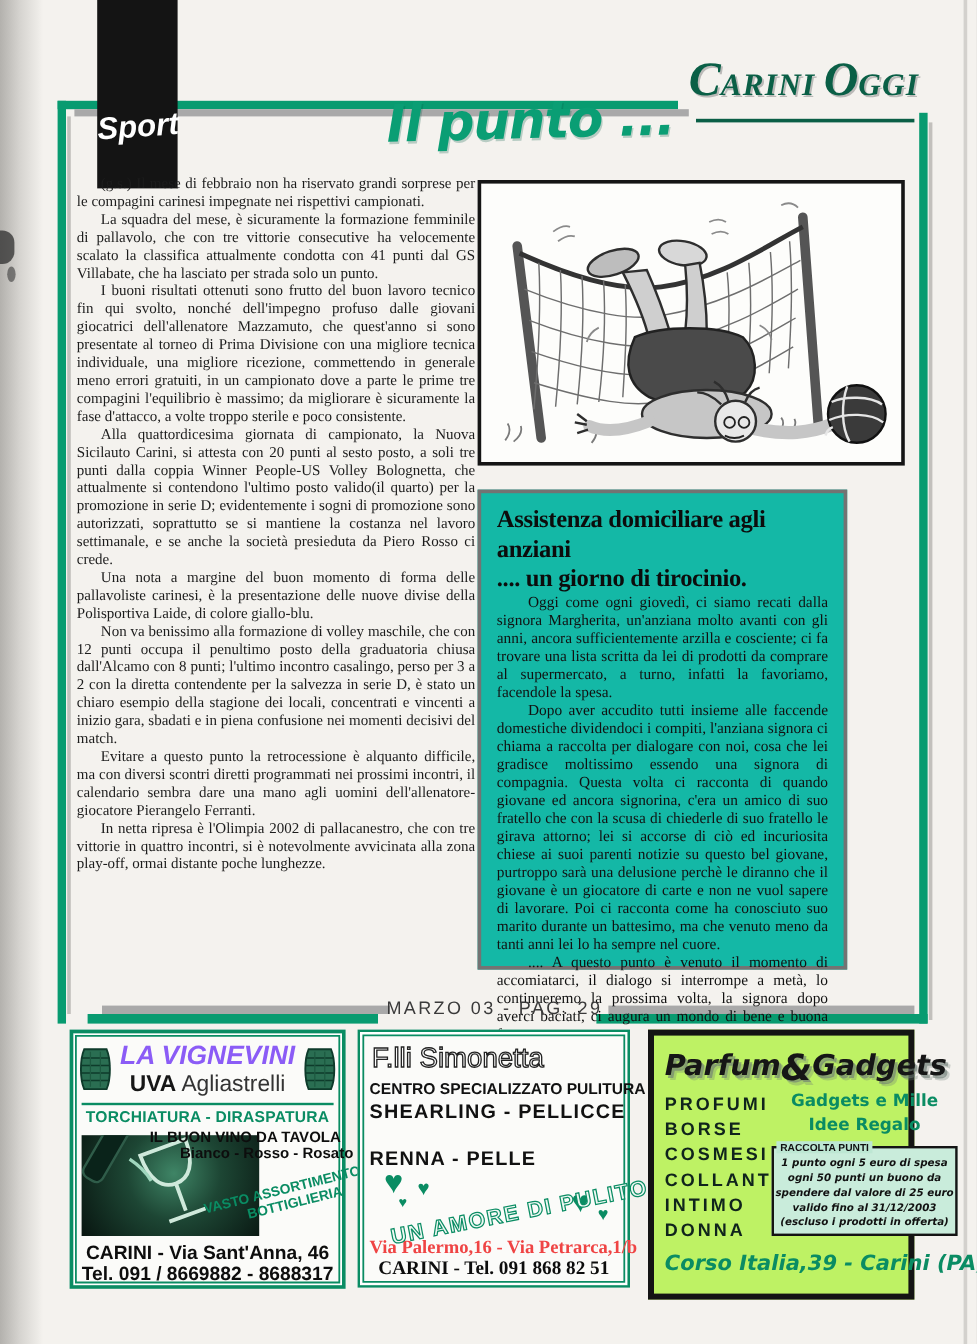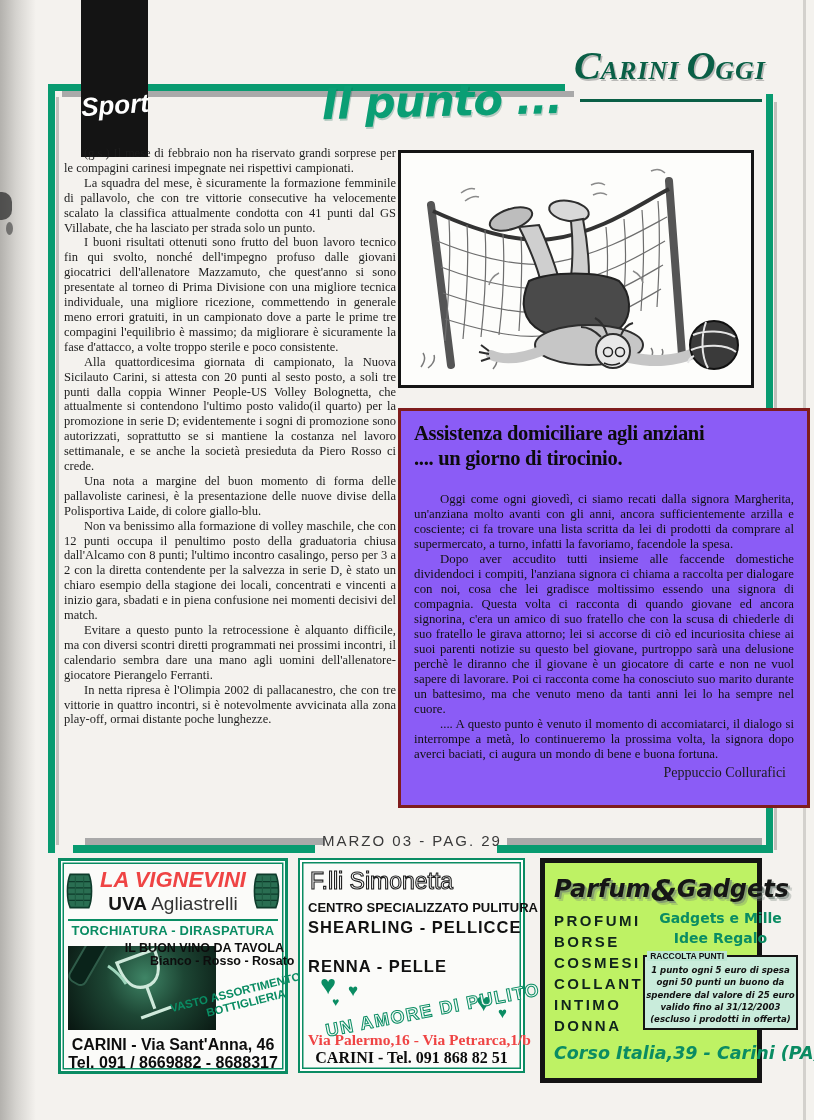--- a/index.html
+++ b/index.html
@@ -41,40 +41,40 @@
 
   
   .article { position:absolute; left:64px; top:146px; width:332px; }
   .article p { margin:0; text-indent:20px; font-size:12.5px; line-height:14.9px; text-align:justify; }
 
   
   .cartoon-box { position:absolute; left:398px; top:150px; width:356px; height:238px;
     border:3px solid #151515; background:#fdfdfb; }
 
   
-  .green-box { position:absolute; left:398px; top:408px; width:412px; height:400px;
-    border:3px solid #7f1d1d; background:#8b5cf6; padding:10px 13px 6px; }
+  .green-box { position:absolute; left:398px; top:408px; width:308px; height:400px;
+    border:3px solid #737373; background:#14b8a6; padding:10px 13px 6px; }
   .gb-title { font-weight:bold; font-size:20.5px; line-height:24.5px; letter-spacing:-0.3px; color:#0c0c0c; }
-  .gb-body { margin-top:22px; }
+  .gb-body { margin-top:0; }
   .gb-body p { margin:0; text-indent:26px; font-size:12.8px; line-height:15px; text-align:justify; color:#111; }
   .gb-sign { text-align:right; font-size:14px; padding-right:8px; margin-top:3px; }
 
   
   .footer-text { position:absolute; left:322px; top:832px; width:176px; text-align:center;
     font:400 15px "Liberation Sans", sans-serif; letter-spacing:2px; color:#3a3a3a; white-space:nowrap; }
 
   
   .ad { position:absolute; background:#fbfbf9; }
 
   
   .ad1 { left:58px; top:858px; width:230px; height:216px; border:3px solid #0A8C63;
     box-shadow: inset 0 0 0 1.5px #fff, inset 0 0 0 3px #0A8C63; padding:6px 5px 0; }
   .vig-toprow { display:flex; align-items:center; justify-content:space-between; }
   .vig-titles { flex:1; text-align:center; }
-  .vig-title { font:italic 800 22px "Liberation Sans", sans-serif; color:#ef4444; letter-spacing:0; white-space:nowrap; }
+  .vig-title { font:italic 800 22px "Liberation Sans", sans-serif; color:#8b5cf6; letter-spacing:0; white-space:nowrap; }
   .vig-sub { margin-top:0; white-space:nowrap; }
   .vig-sub .b { font:800 19px "Liberation Sans", sans-serif; color:#161616; }
   .vig-sub .r { font:400 19px "Liberation Sans", sans-serif; color:#333; }
   .vig-rule { height:2px; background:#0A8C63; margin:4px 2px 2px; }
   .vig-line1 { text-align:center; font:800 13px "Liberation Sans", sans-serif; color:#0A8C63; letter-spacing:0.2px; white-space:nowrap; }
   .vig-mid { position:relative; height:97px; }
   .vig-photo { position:absolute; left:2px; top:8px; width:148px; height:84px;
     background: radial-gradient(circle at 52% 38%, #3f8566 0%, #1d4634 42%, #081510 100%); }
   .vig-line2 { position:absolute; left:56px; top:3px; width:162px; text-align:right; font:800 12.5px "Liberation Sans", sans-serif; color:#0d0d0d; white-space:nowrap; }
   .vig-line3 { position:absolute; left:84px; top:4px; width:136px; text-align:center; font:800 12.5px "Liberation Sans", sans-serif; color:#0d0d0d; white-space:nowrap;margin-top:12px; }

